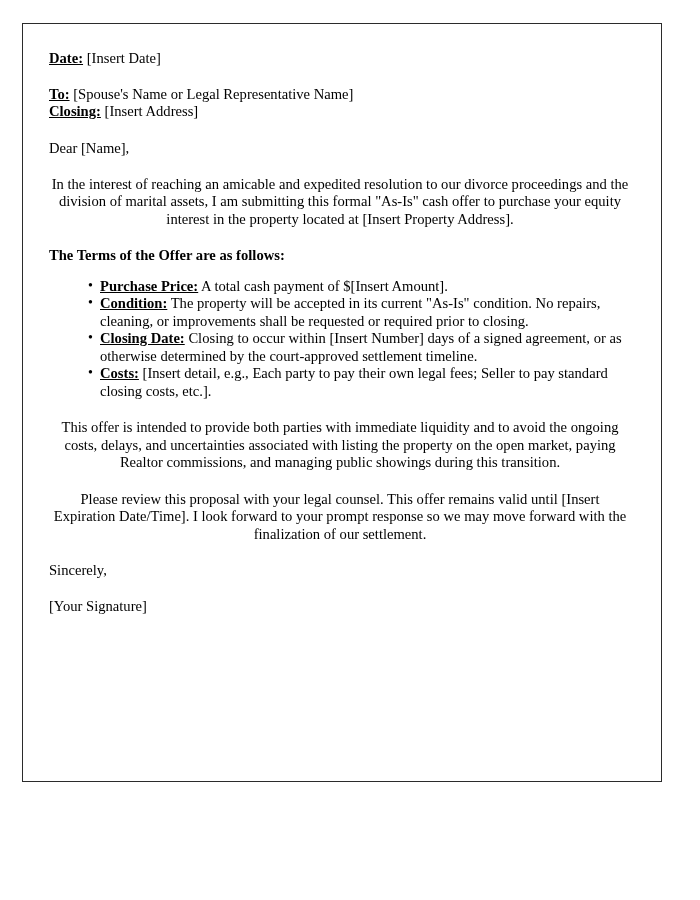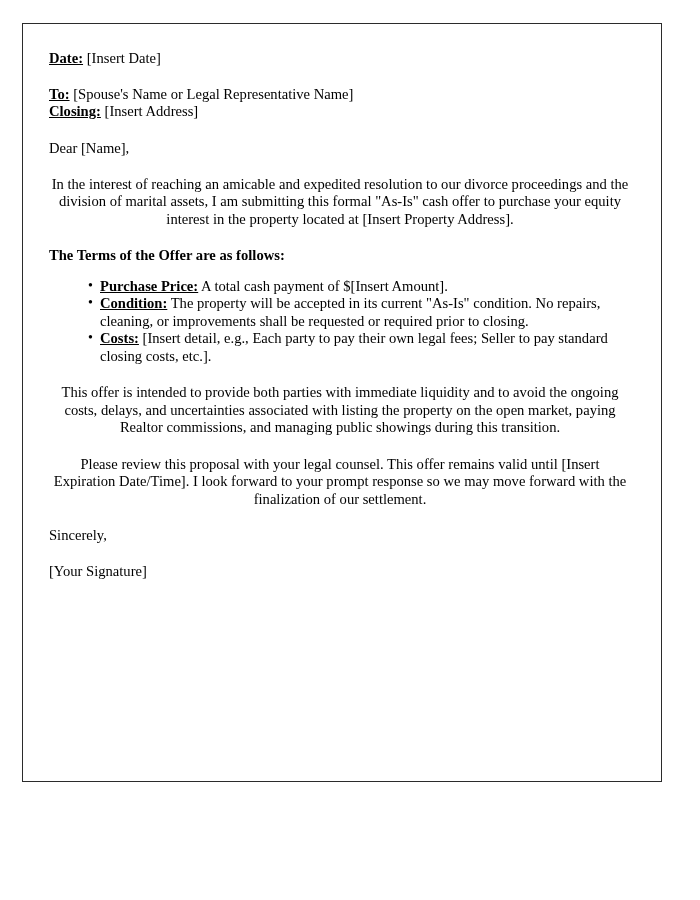--- a/index.html
+++ b/index.html
@@ -113,20 +113,24 @@
     <ul class="terms">
       <li>
         <span class="b">Purchase Price:</span>
         <span>A total cash payment of $[Insert Amount].</span>
       </li>
       <li>
         <span class="b">Condition:</span>
         <span>The property will be accepted in its current "As-Is" condition. No repairs, cleaning, or improvements shall be requested or required prior to closing.</span>
       </li>
       <li>
+        <span class="b">Closing Date:</span>
+        <span>Closing to occur within [Insert Number] days of a signed agreement, or as otherwise determined by the court-approved settlement timeline.</span>
+      </li>
+      <li>
         <span class="b">Costs:</span>
         <span>[Insert detail, e.g., Each party to pay their own legal fees; Seller to pay standard closing costs, etc.].</span>
       </li>
     </ul>
 
     <div class="para">This offer is intended to provide both parties with immediate liquidity and to avoid the ongoing costs, delays, and uncertainties associated with listing the property on the open market, paying Realtor commissions, and managing public showings during this transition.</div>
 
     <div class="para">Please review this proposal with your legal counsel. This offer remains valid until [Insert Expiration Date/Time]. I look forward to your prompt response so we may move forward with the finalization of our settlement.</div>
 
     <div class="block">Sincerely,</div>

